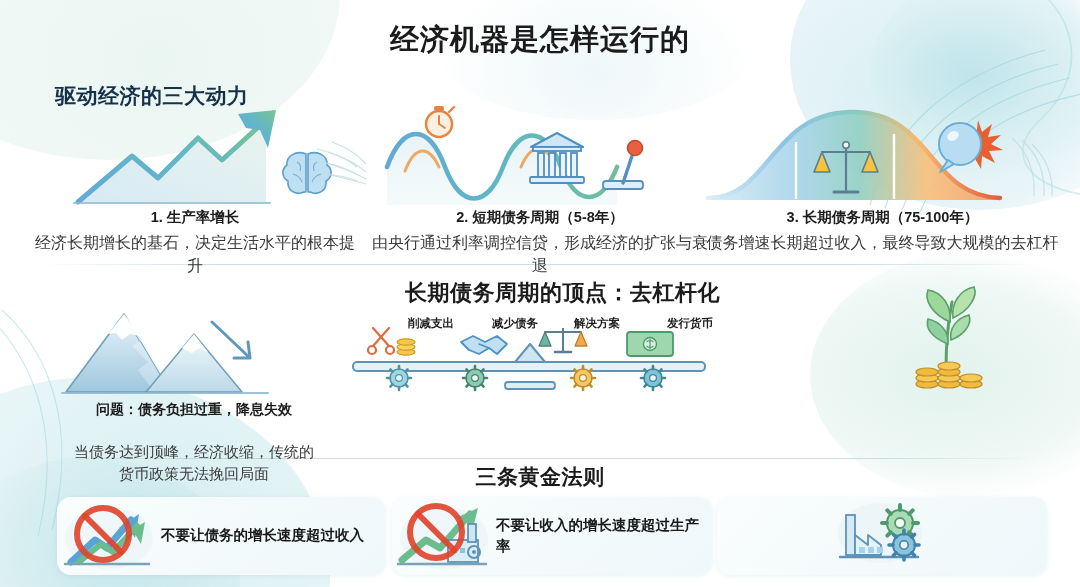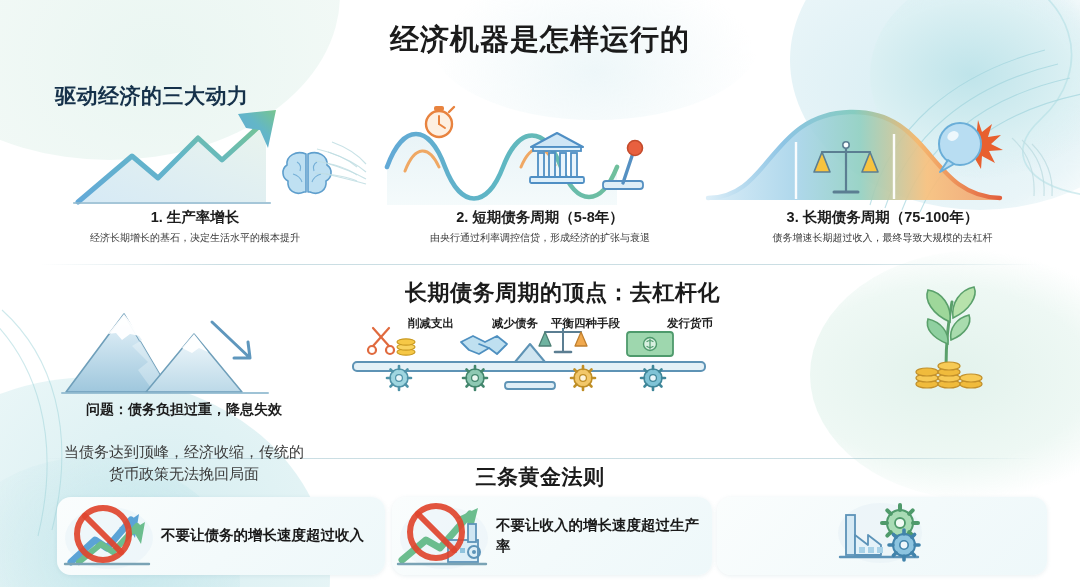--- a/index.html
+++ b/index.html
@@ -42,35 +42,35 @@
     font-size:22px;font-weight:bold;color:#1b1b1b;letter-spacing:0.5px;padding-left:45px;
   }
   .rules-title{
     position:absolute;left:0;right:0;top:463px;text-align:center;z-index:6;
     font-size:21px;font-weight:bold;color:#1b1b1b;letter-spacing:0.5px;
   }
 
   
   .pillar-cap{position:absolute;z-index:6;text-align:center;}
   .pillar-cap .t{font-size:14.5px;font-weight:bold;color:#1c1c1c;line-height:1.35;}
-  .pillar-cap .s{font-size:10px;color:#3a3a3a;line-height:1.45;margin-top:3px;}
+  .pillar-cap .s{font-size:16px;color:#3a3a3a;line-height:1.45;margin-top:3px;}
   #cap1{left:30px;top:208px;width:330px;}
   #cap2{left:365px;top:208px;width:350px;}
   #cap3{left:705px;top:208px;width:355px;}
 
   
   .divider{position:absolute;height:1px;background:linear-gradient(90deg,rgba(180,205,210,0) 0%,rgba(160,195,205,.55) 18%,rgba(160,195,205,.55) 82%,rgba(180,205,210,0) 100%);z-index:2;}
   #div1{left:40px;right:40px;top:264px;}
   #div2{left:40px;right:40px;top:458px;}
 
   
   .band-cap{position:absolute;z-index:6;text-align:center;}
   .band-cap .t{font-size:14px;font-weight:bold;color:#1c1c1c;line-height:1.4;}
   .band-cap .s{font-size:15px;color:#3a3a3a;line-height:1.5;margin-top:21px;}
-  #bcap1{left:34px;top:400px;width:300px;}
+  #bcap1{left:44px;top:400px;width:300px;}
   #bcap2{left:392px;top:400px;width:300px;}
   #bcap3{left:745px;top:400px;width:310px;}
 
   
   .tool-label{position:absolute;z-index:7;font-size:11.5px;font-weight:bold;color:#1f1f1f;text-align:right;width:86px;}
 
   
   .rule-card{
     position:absolute;top:497px;height:78px;border-radius:14px;
     background:linear-gradient(135deg,#fafdfd 0%,#f3fafb 55%,#eef8fa 100%);
@@ -394,21 +394,21 @@
             <path d="M6.4 6.4 L8.5 8.5"></path>
           <path d="M8.5 -8.5 L6.4 -6.4"></path>
             <path d="M-6.4 6.4 L-8.5 8.5"></path>
         </g>
       </g>
     </g>
   </svg>
 
   <div class="tool-label" style="left:368px;top:316px;">削减支出</div>
   <div class="tool-label" style="left:452px;top:316px;">减少债务</div>
-  <div class="tool-label" style="left:534px;top:316px;">平衡四种手段</div>
+  <div class="tool-label" style="left:534px;top:316px;">解决方案</div>
   <div class="tool-label" style="left:627px;top:316px;">发行货币</div>
 
   <svg class="art" style="left:898px;top:288px;" width="120" height="110" viewBox="0 0 120 110">
 
     <g>
       <path d="M48 80 C 48 54, 50 34, 54 14" fill="none" stroke="#5aa06b" stroke-width="3" stroke-linecap="round"></path>
       <path d="M52 34 C 34 26, 26 12, 30 2 C 44 4, 54 18, 52 34 Z" fill="#9ed79a" stroke="#5aa06b" stroke-width="1.6"></path>
       <path d="M55 30 C 72 22, 80 8, 76 -1 C 62 2, 53 15, 55 30 Z" fill="#b7e2ab" stroke="#5aa06b" stroke-width="1.6"></path>
       <path d="M50 56 C 34 50, 27 40, 30 31 C 43 34, 51 44, 50 56 Z" fill="#8fd0a0" stroke="#5aa06b" stroke-width="1.6"></path>
       <path d="M53 52 C 68 46, 74 35, 71 27 C 59 30, 51 40, 53 52 Z" fill="#a9dcae" stroke="#5aa06b" stroke-width="1.6"></path>

